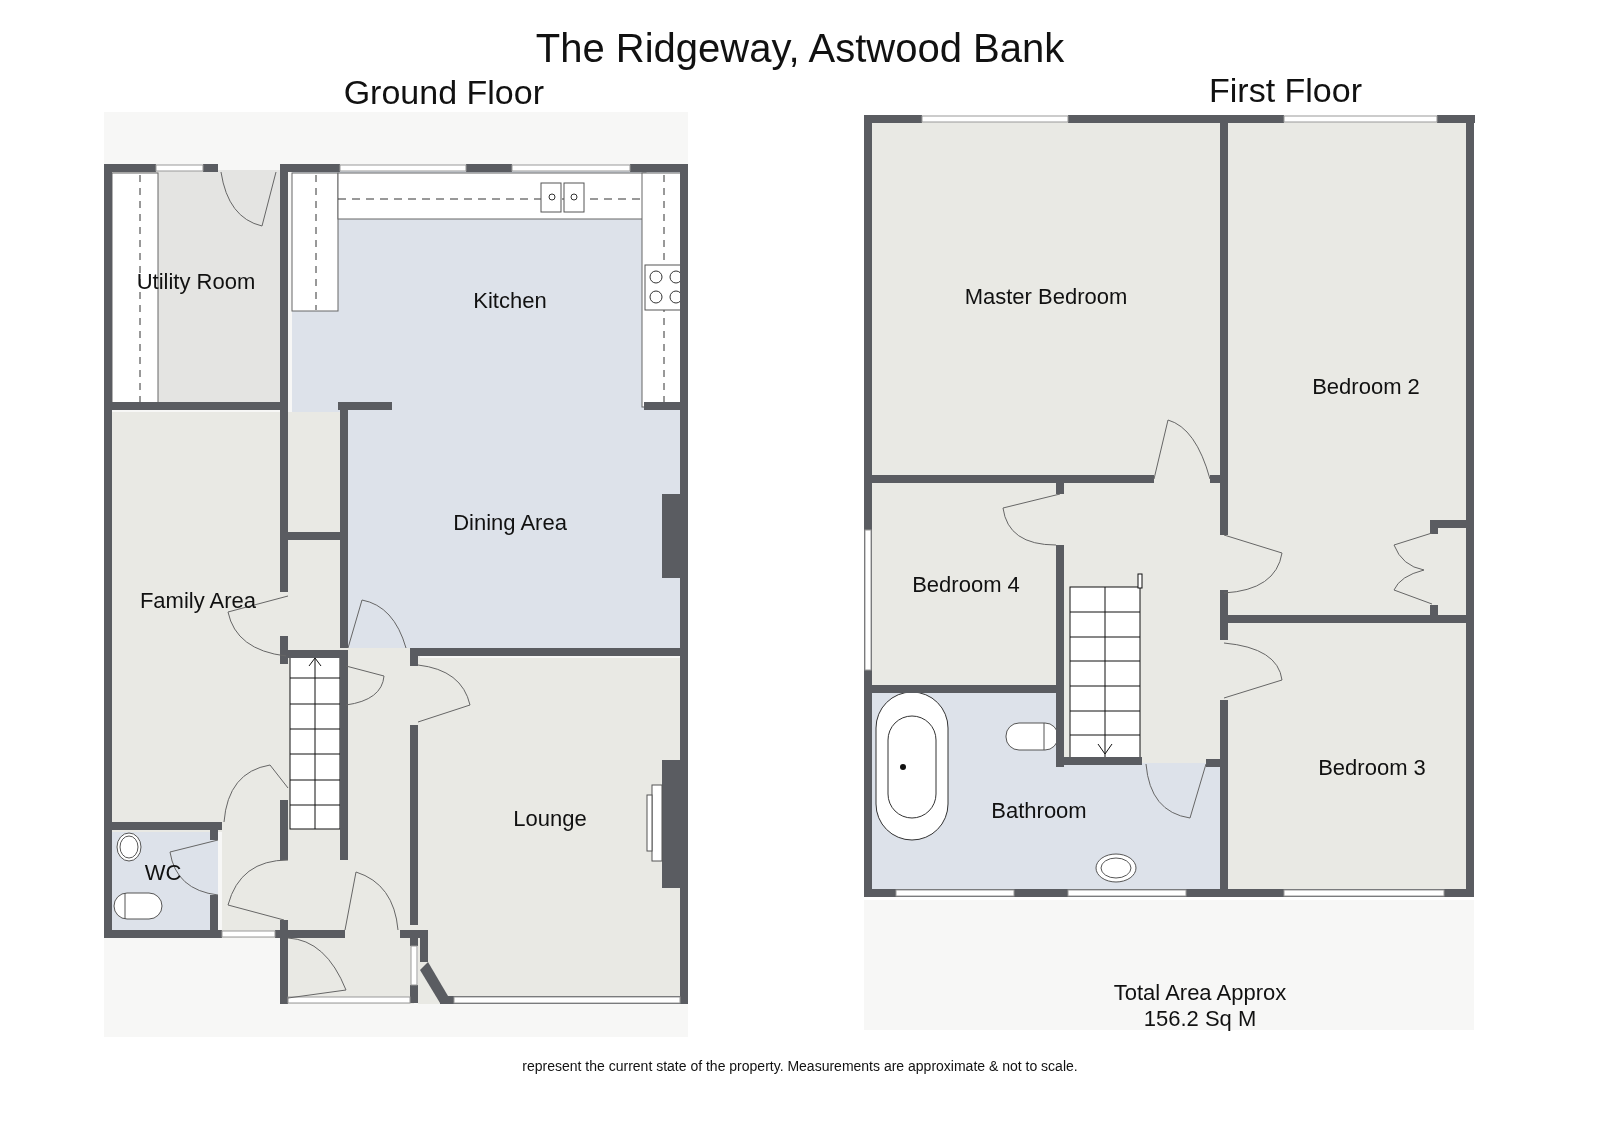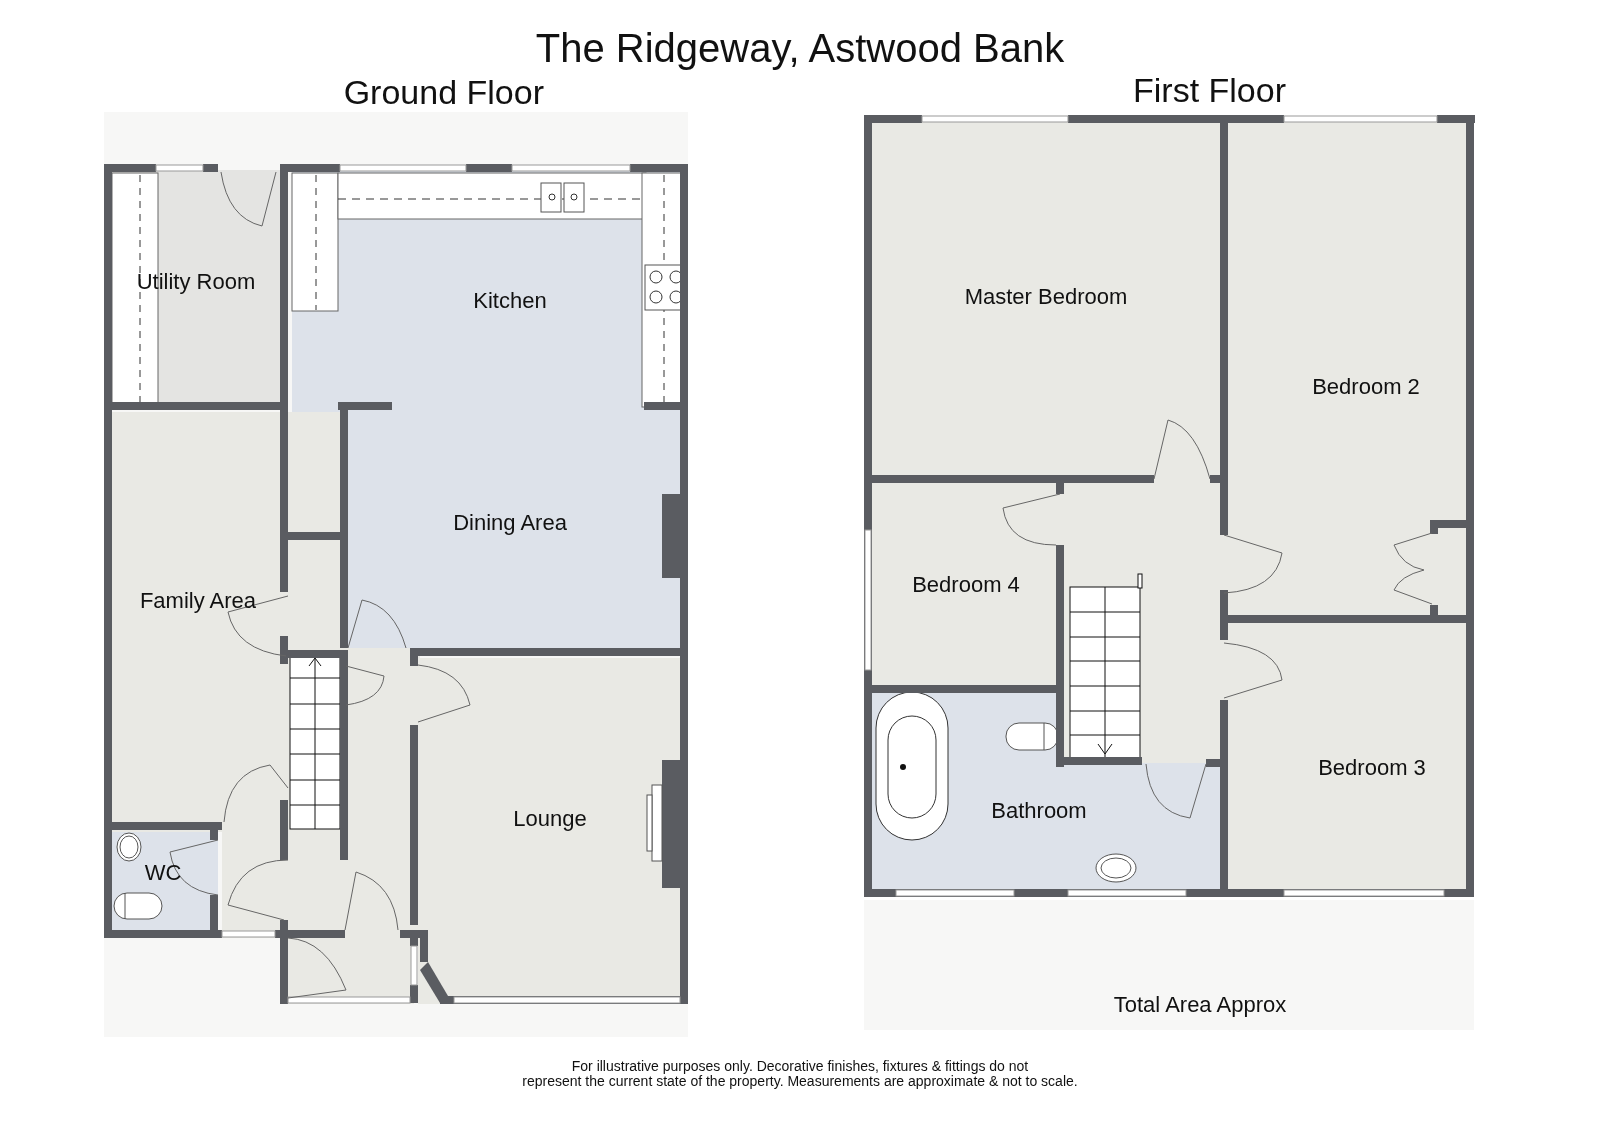--- a/index.html
+++ b/index.html
@@ -2,29 +2,29 @@
 <html><head>
 <meta charset="utf-8">
 <style>
   html, body { margin:0; padding:0; background:#ffffff; }
   body { width:1600px; height:1131px; position:relative; overflow:hidden; font-family:"Liberation Sans", sans-serif; color:#111; }
   .abs { position:absolute; }
   .title { left:0; width:1600px; top:24px; text-align:center; font-size:40px; line-height:48px; }
   .floor-title { font-size:34px; line-height:40px; text-align:right; }
   svg { position:absolute; left:0; top:0; }
   .room-label { font-size:22px; text-anchor:middle; fill:#111; font-family:"Liberation Sans", sans-serif; }
-  .area { left:1060px; top:980px; width:280px; text-align:center; font-size:22px; line-height:26px;margin-top:12px; }
+  .area { left:1060px; top:980px; width:280px; text-align:center; font-size:22px; line-height:26px; }
   .disclaimer { left:400px; width:800px; top:1059px; text-align:center; font-size:14px; line-height:15px; }
 </style>
 </head>
 <body>
 
 <div class="abs title">The Ridgeway, Astwood Bank</div>
 <div class="abs floor-title" style="left:244px;top:72px;width:300px;">Ground Floor</div>
-<div class="abs floor-title" style="left:986px;top:70px;width:300px;">First Floor</div>
+<div class="abs floor-title" style="left:1062px;top:70px;width:300px;">First Floor</div>
 
 <svg width="1600" height="1131" viewBox="0 0 1600 1131">
 
   <g>
 
     <rect x="104" y="112" width="584" height="925" fill="#f7f7f6"></rect>
 
     <rect x="112" y="170" width="176" height="240" fill="#e4e4e2"></rect>
     <rect x="292" y="170" width="394" height="243" fill="#dde2ea"></rect>
     <rect x="348" y="410" width="338" height="238" fill="#dde2ea"></rect>
@@ -232,18 +232,18 @@
     <text class="room-label" x="1046" y="304">Master Bedroom</text>
     <text class="room-label" x="1366" y="394">Bedroom 2</text>
     <text class="room-label" x="966" y="592">Bedroom 4</text>
     <text class="room-label" x="1039" y="818">Bathroom</text>
     <text class="room-label" x="1372" y="775">Bedroom 3</text>
   </g>
 </svg>
 
 <div class="abs area">
   <div>Total Area Approx</div>
+  <div>156.2 Sq M</div>
 </div>
 
 <div class="abs disclaimer">
-  <div>For illustrative purposes only. Decorative finishes, fixtures &amp; fittings do not</div>
   <div>represent the current state of the property. Measurements are approximate &amp; not to scale.</div>
 </div>
 
 </body></html>

